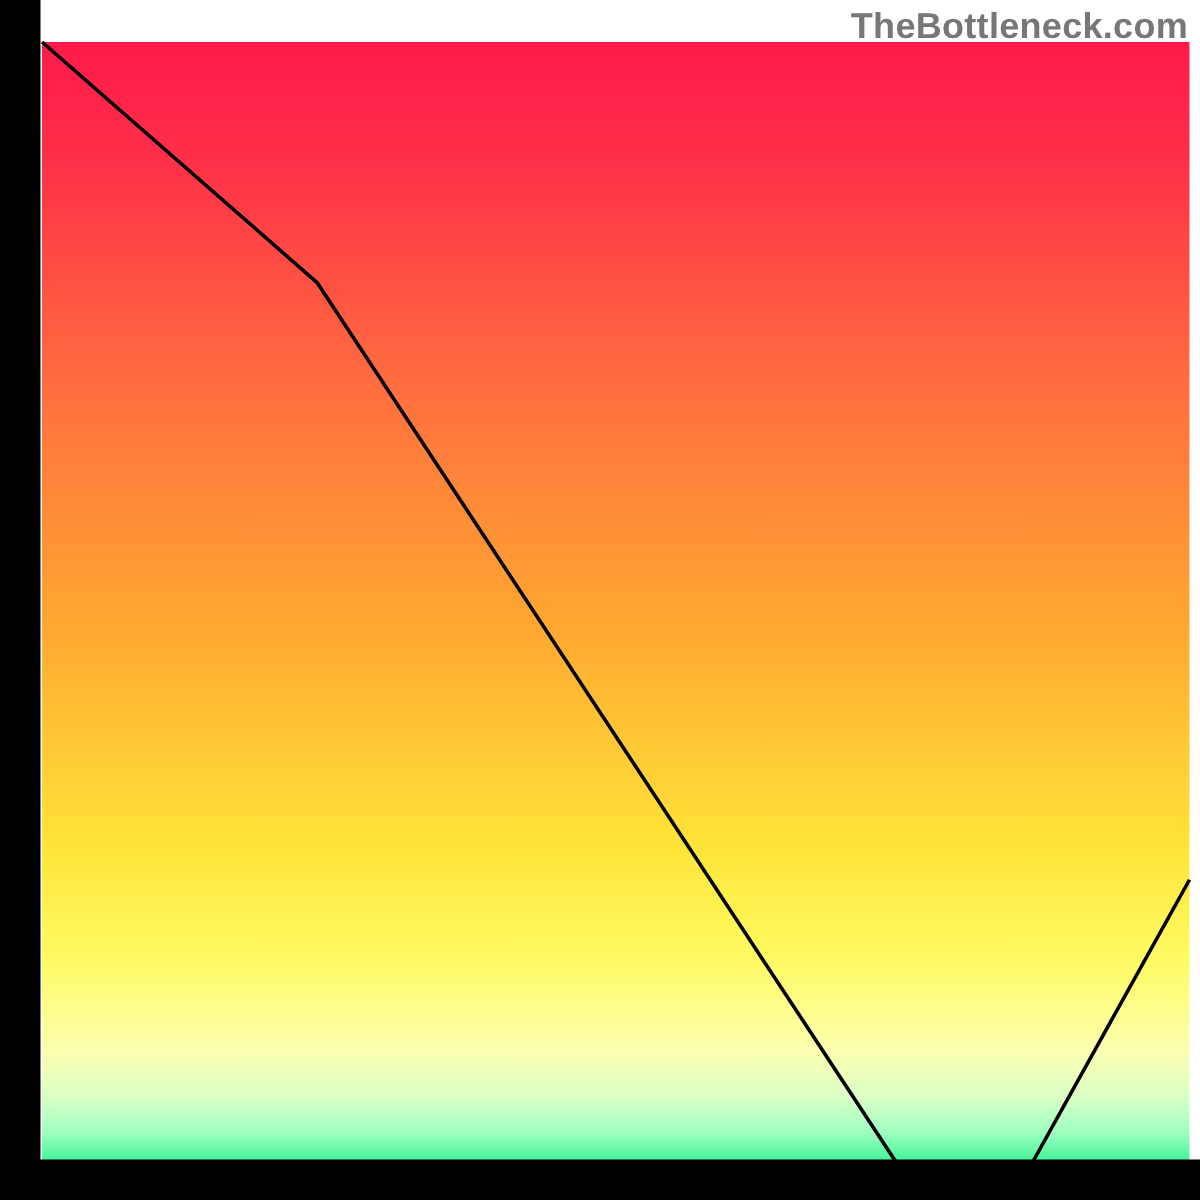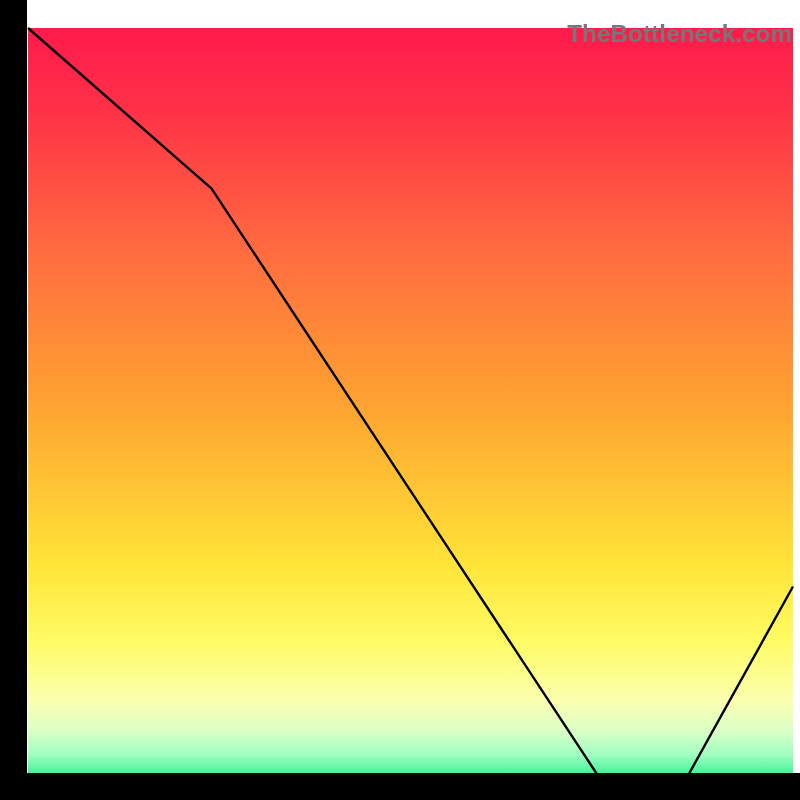--- a/index.html
+++ b/index.html
@@ -10,21 +10,21 @@
     background: #ffffff;
     overflow: hidden;
   }
   .canvas {
     position: relative;
     width: 800px;
     height: 800px;
   }
   .watermark {
     position: absolute;
-    top: 20px;
+    top: 4px;
     right: 8px;
     font-family: Arial, Helvetica, sans-serif;
     font-size: 24px;
     font-weight: bold;
     color: #777777;
     letter-spacing: 0.2px;
   }
   svg {
     display: block;
   }

